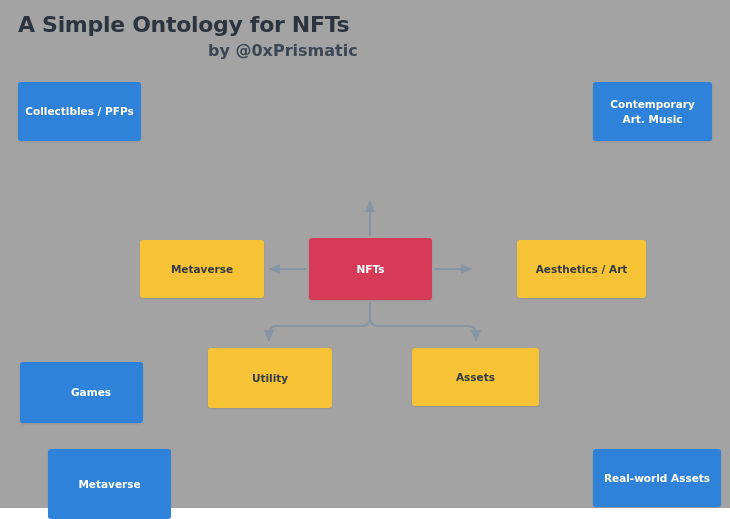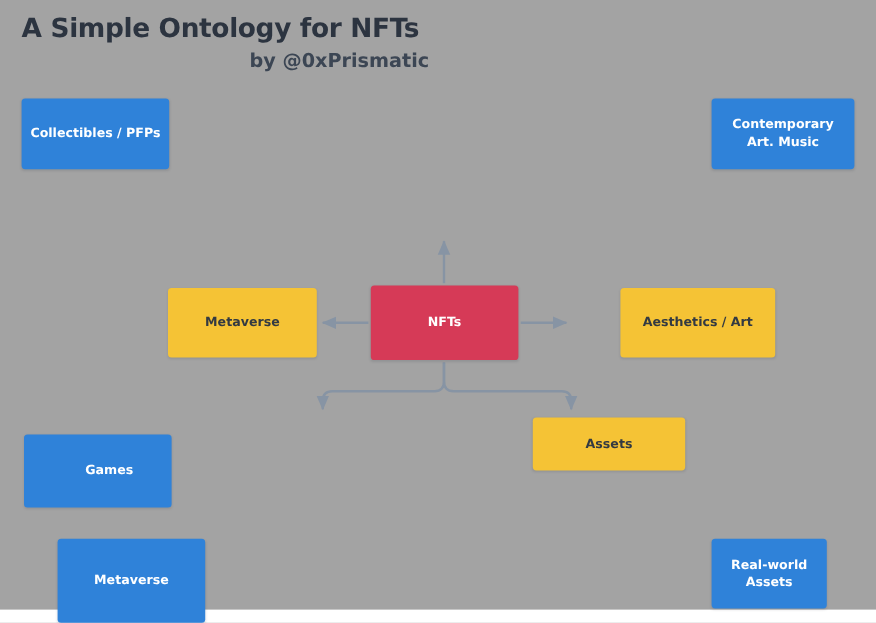--- a/index.html
+++ b/index.html
@@ -96,18 +96,19 @@
       <path d="M370,302 L370,318 Q370,326 362,326 L277,326 Q269,326 269,334 L269,341" marker-end="url(#arrow)"></path>
       <path d="M370,302 L370,318 Q370,326 378,326 L468,326 Q476,326 476,334 L476,341" marker-end="url(#arrow)"></path>
     </g>
   </svg>
 
   <div class="node blue" style="left:18px;  top:82px;  width:123px; height:59px;">Collectibles / PFPs</div>
   <div class="node blue" style="left:593px; top:82px;  width:119px; height:59px;">Contemporary Art. Music</div>
   <div class="node yellow" style="left:140px; top:240px; width:124px; height:58px;">Metaverse</div>
   <div class="node red" style="left:309px; top:238px; width:123px; height:62px;">NFTs</div>
   <div class="node yellow" style="left:477px; top:240px; width:129px; height:58px;margin-left:40px;">Aesthetics / Art</div>
-  <div class="node yellow" style="left:412px; top:348px; width:127px; height:44px;margin-left:32px;">Assets</div>
+  <div class="node yellow" style="left:208px; top:348px; width:124px; height:60px;">Utility</div>
+  <div class="node yellow" style="left:412px; top:348px; width:127px; height:58px;">Assets</div>
   <div class="node blue" style="left:20px;  top:362px; width:123px; height:61px;padding-left:25px;">Games</div>
   <div class="node blue" style="left:48px;  top:449px; width:123px; height:70px;">Metaverse</div>
-  <div class="node blue" style="left:593px; top:449px; width:96px; height:58px;">Real-world Assets</div>
+  <div class="node blue" style="left:593px; top:449px; width:128px; height:58px;">Real-world Assets</div>
 
 </div>
 
 </body></html>

